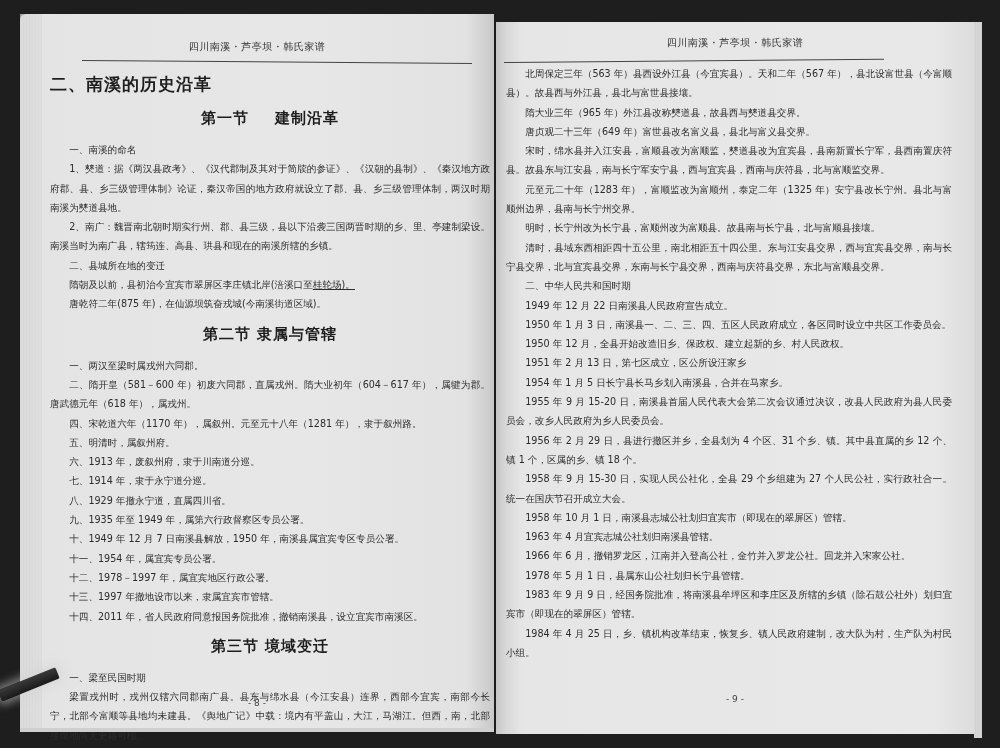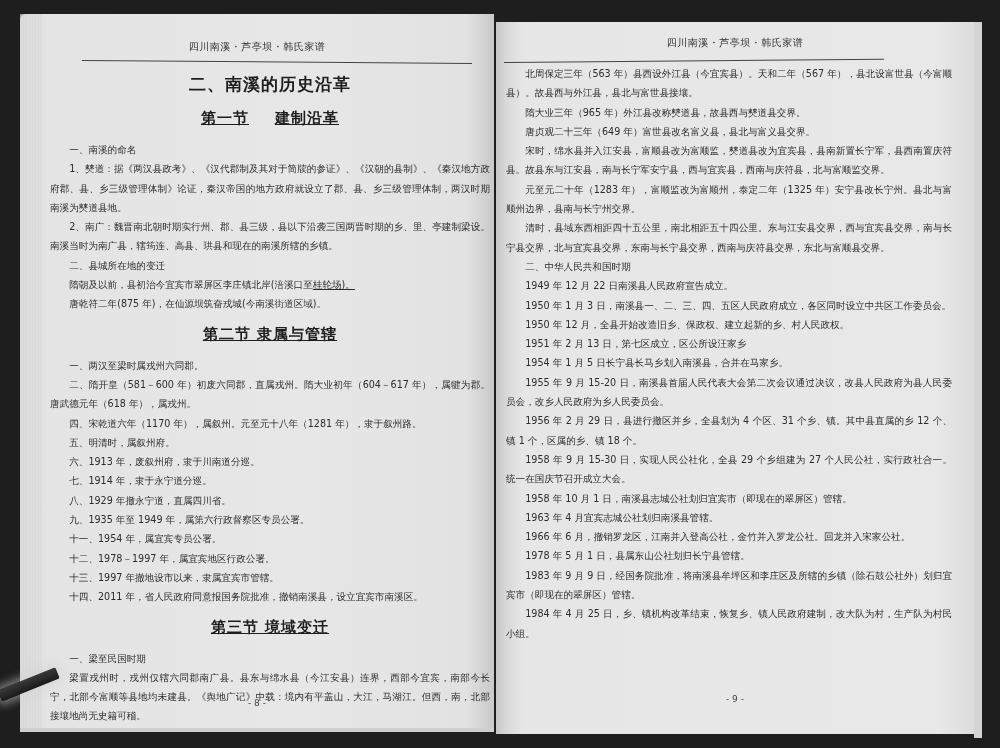--- a/index.html
+++ b/index.html
@@ -46,26 +46,26 @@
   .page-left .running-head { left: 0; width: 474px; top: 26px; }
   .page-left .rule { left: 62px; top: 46px; width: 390px; transform: rotate(0.45deg); transform-origin: left; }
   .page-right .running-head { left: 0; width: 478px; top: 14px; }
   .page-right .rule { left: 8px; top: 40px; width: 380px; transform: rotate(-0.5deg); transform-origin: left; }
 
   .content { position: absolute; font-size: 9.6px; line-height: 19.3px; color: #2c2c2c; }
   .page-left .content { left: 30px; top: 56px; width: 440px; }
   .page-right .content { left: 10px; top: 42px; width: 446px; }
 
   .chapter-title {
-    text-align: center; font-size: 17px; font-weight: bold; color: #1e1e1e;
+    text-align: left; font-size: 17px; font-weight: bold; color: #1e1e1e;
     letter-spacing: 1px; margin: 2px 0 10px 0; line-height: 24px;
   }
   .section-title {
     text-align: center; font-size: 15px; font-weight: bold; color: #1e1e1e;
-    letter-spacing: 1px; line-height: 24px; margin: 8px 0 10px 0; text-decoration: underline;
+    letter-spacing: 1px; line-height: 24px; margin: 8px 0 10px 0;
   }
   .section-title .sp { display: inline-block; width: 26px; }
   p { margin: 0; text-indent: 2em; text-align: justify; }
   .underline { text-decoration: underline; }
   .folio {
     position: absolute; font-size: 9px; color: #444; text-align: center; width: 100%;
   }
   .page-left .folio { top: 684px; left: 0; }
   .page-right .folio { top: 672px; left: 0; }
 
@@ -105,20 +105,21 @@
 
       <div class="section-title">第二节 隶属与管辖</div>
       <p>一、两汉至梁时属戎州六同郡。</p>
       <p>二、隋开皇（581－600 年）初废六同郡，直属戎州。隋大业初年（604－617 年），属犍为郡。唐武德元年（618 年），属戎州。</p>
       <p>四、宋乾道六年（1170 年），属叙州。元至元十八年（1281 年），隶于叙州路。</p>
       <p>五、明清时，属叙州府。</p>
       <p>六、1913 年，废叙州府，隶于川南道分巡。</p>
       <p>七、1914 年，隶于永宁道分巡。</p>
       <p>八、1929 年撤永宁道，直属四川省。</p>
       <p>九、1935 年至 1949 年，属第六行政督察区专员公署。</p>
+      <p>十、1949 年 12 月 7 日南溪县解放，1950 年，南溪县属宜宾专区专员公署。</p>
       <p>十一、1954 年，属宜宾专员公署。</p>
       <p>十二、1978－1997 年，属宜宾地区行政公署。</p>
       <p>十三、1997 年撤地设市以来，隶属宜宾市管辖。</p>
       <p>十四、2011 年，省人民政府同意报国务院批准，撤销南溪县，设立宜宾市南溪区。</p>
 
       <div class="section-title">第三节 境域变迁</div>
       <p>一、梁至民国时期</p>
       <p>梁置戎州时，戎州仅辖六同郡南广县。县东与绵水县（今江安县）连界，西部今宜宾，南部今长宁，北部今富顺等县地均未建县。《舆地广记》中载：境内有平盖山，大江，马湖江。但西，南，北部接壤地尚无史籍可稽。</p>
     </div>
 
@@ -129,20 +130,21 @@
   <div class="page page-right">
     <div class="running-head">四川南溪・芦亭坝・韩氏家谱</div>
     <div class="rule"></div>
 
     <div class="content">
       <p>北周保定三年（563 年）县西设外江县（今宜宾县）。天和二年（567 年），县北设富世县（今富顺县）。故县西与外江县，县北与富世县接壤。</p>
       <p>隋大业三年（965 年）外江县改称僰道县，故县西与僰道县交界。</p>
       <p>唐贞观二十三年（649 年）富世县改名富义县，县北与富义县交界。</p>
       <p>宋时，绵水县并入江安县，富顺县改为富顺监，僰道县改为宜宾县，县南新置长宁军，县西南置庆符县。故县东与江安县，南与长宁军安宁县，西与宜宾县，西南与庆符县，北与富顺监交界。</p>
       <p>元至元二十年（1283 年），富顺监改为富顺州，泰定二年（1325 年）安宁县改长宁州。县北与富顺州边界，县南与长宁州交界。</p>
+      <p>明时，长宁州改为长宁县，富顺州改为富顺县。故县南与长宁县，北与富顺县接壤。</p>
       <p>清时，县域东西相距四十五公里，南北相距五十四公里。东与江安县交界，西与宜宾县交界，南与长宁县交界，北与宜宾县交界，东南与长宁县交界，西南与庆符县交界，东北与富顺县交界。</p>
       <p>二、中华人民共和国时期</p>
       <p>1949 年 12 月 22 日南溪县人民政府宣告成立。</p>
       <p>1950 年 1 月 3 日，南溪县一、二、三、四、五区人民政府成立，各区同时设立中共区工作委员会。</p>
       <p>1950 年 12 月，全县开始改造旧乡、保政权、建立起新的乡、村人民政权。</p>
       <p>1951 年 2 月 13 日，第七区成立，区公所设汪家乡</p>
       <p>1954 年 1 月 5 日长宁县长马乡划入南溪县，合并在马家乡。</p>
       <p>1955 年 9 月 15-20 日，南溪县首届人民代表大会第二次会议通过决议，改县人民政府为县人民委员会，改乡人民政府为乡人民委员会。</p>
       <p>1956 年 2 月 29 日，县进行撤区并乡，全县划为 4 个区、31 个乡、镇。其中县直属的乡 12 个、镇 1 个，区属的乡、镇 18 个。</p>
       <p>1958 年 9 月 15-30 日，实现人民公社化，全县 29 个乡组建为 27 个人民公社，实行政社合一。统一在国庆节召开成立大会。</p>

